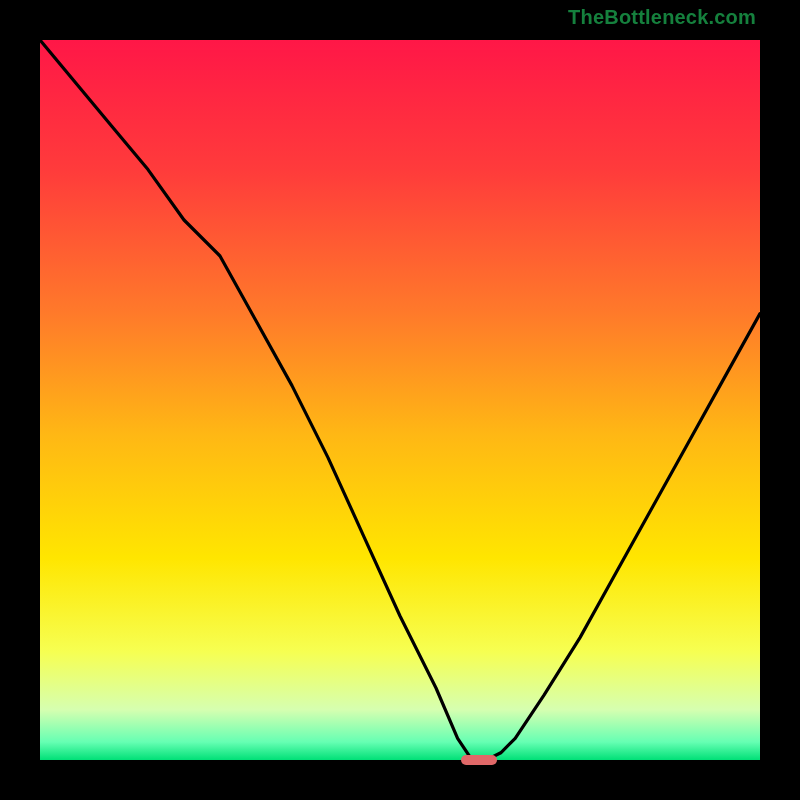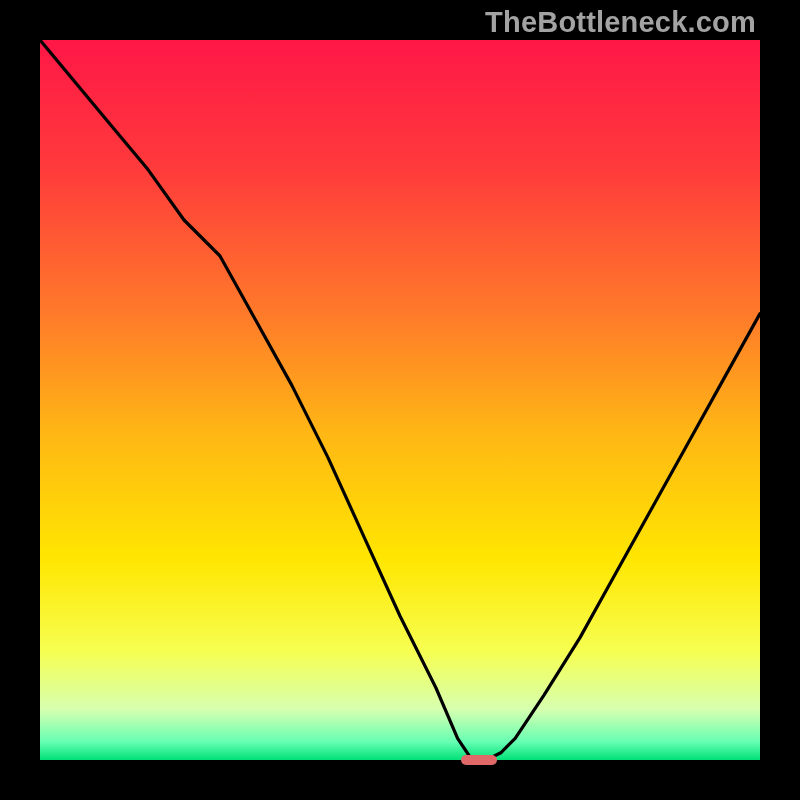--- a/index.html
+++ b/index.html
@@ -30,23 +30,23 @@
     left: 0;
     top: 0;
     width: 720px;
     height: 720px;
   }
   .watermark {
     position: absolute;
     top: 6px;
     right: 44px;
     font-family: Arial, Helvetica, sans-serif;
-    font-size: 29px;
+    font-size: 20px;
     font-weight: 600;
-    color: #a3a3a3;
+    color: #15803d;
     letter-spacing: 0.2px;
     user-select: none;
   }
   svg.curve {
     position: absolute;
     left: 0;
     top: 0;
     width: 720px;
     height: 720px;
   }

